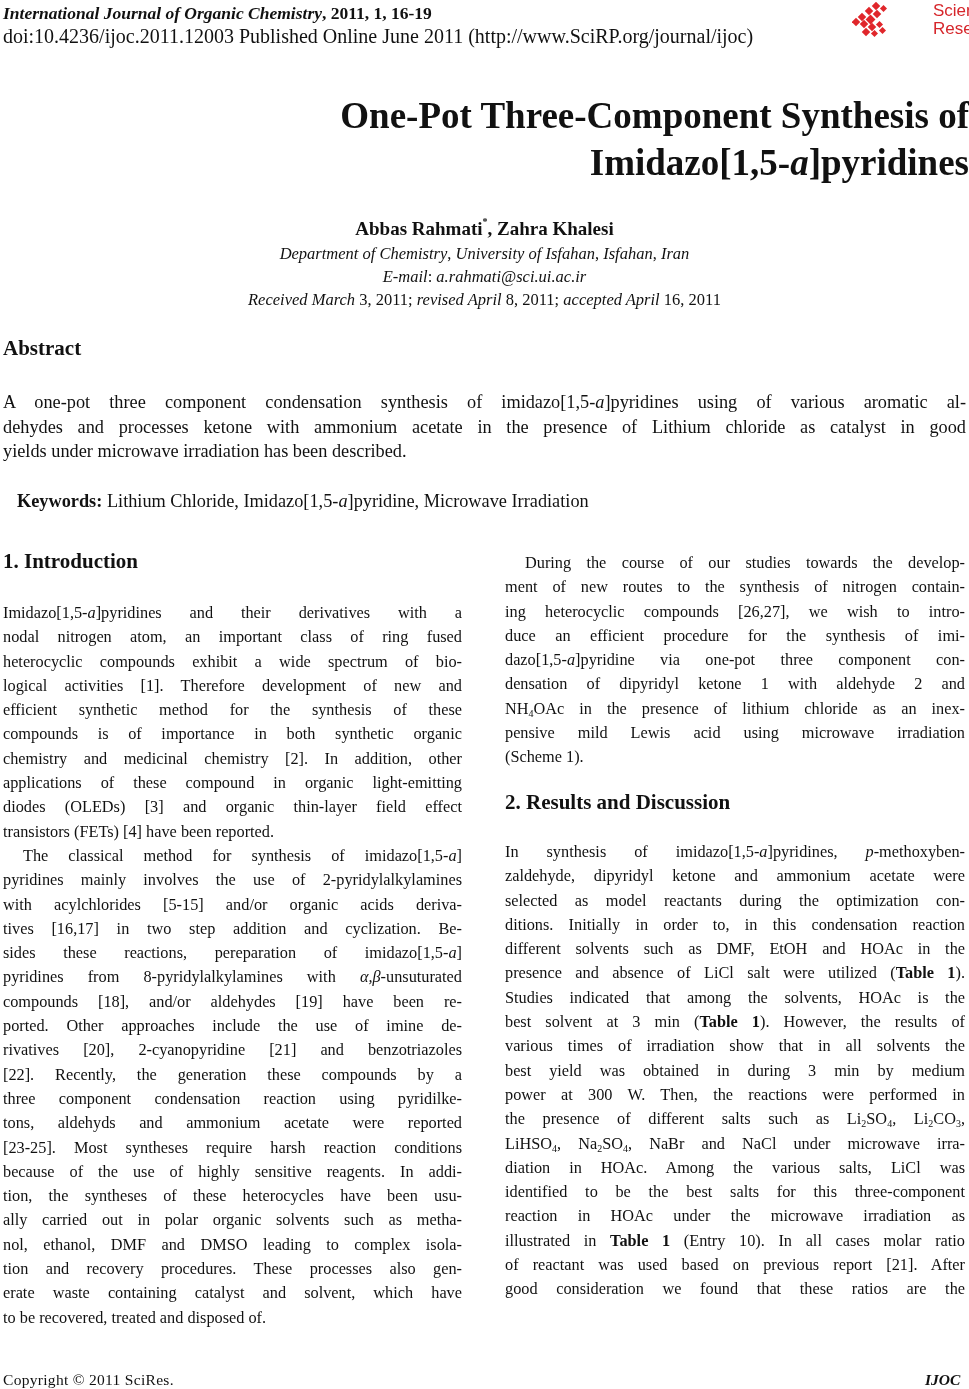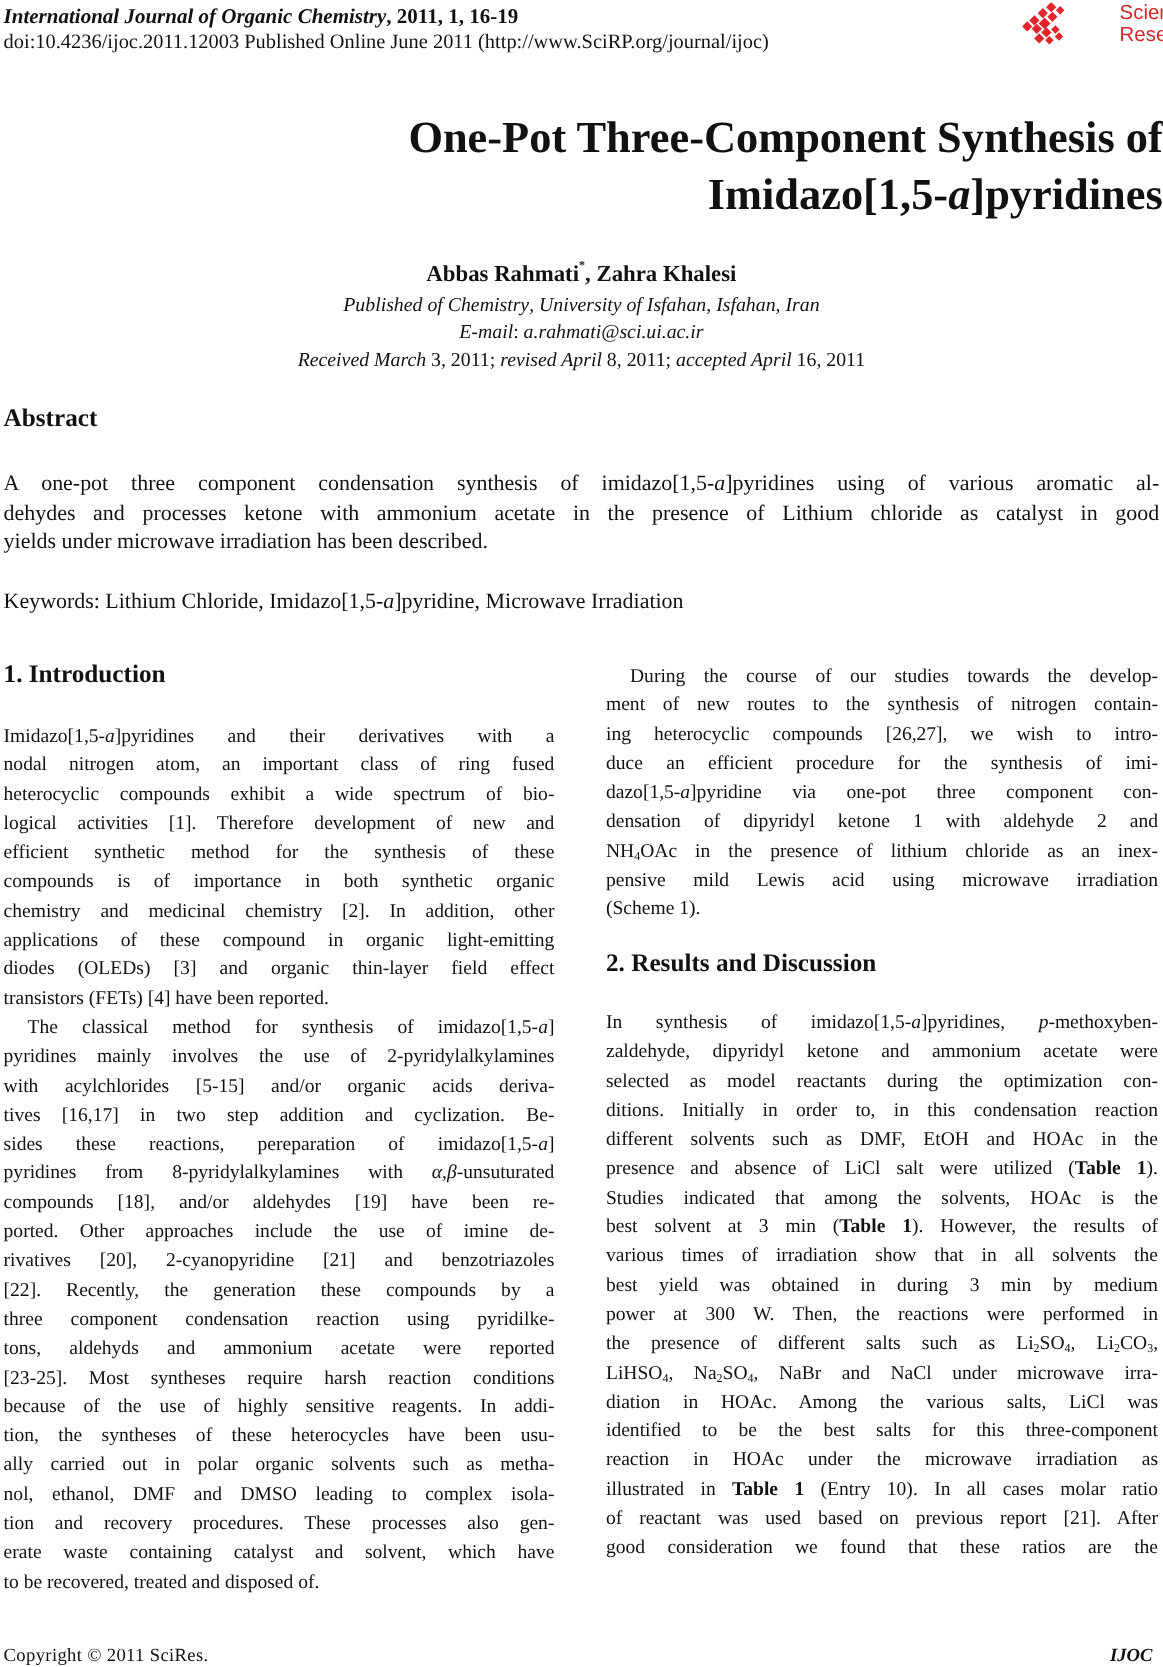--- a/index.html
+++ b/index.html
@@ -3,33 +3,33 @@
 <meta charset="utf-8">
 <style>
   html, body { margin: 0; padding: 0; background: #ffffff; }
   body {
     width: 969px; height: 1389px; position: relative; overflow: hidden;
     font-family: "Liberation Serif", "DejaVu Serif", serif; color: #111;
   }
   .abs { position: absolute; }
   .journal-line { left: 3px; top: 3px; font-size: 17.5px; font-weight: bold; white-space: nowrap; }
   .journal-line i { }
-  .doi-line { left: 3px; top: 25px; font-size: 17px; white-space: nowrap; }
+  .doi-line { left: 3px; top: 25px; font-size: 20px; white-space: nowrap; }
   .logo { left: 852px; top: 2px; width: 117px; height: 40px; }
   .logo-mark { position: absolute; left: 0; top: 0; width: 38px; height: 38px; }
   .logo-text { position: absolute; left: 41px; top: 0; font-family: "Liberation Sans", "DejaVu Sans", sans-serif; font-size: 17px; line-height: 18px; color: #d6262b; margin-left: 40px; }
   .title { left: 0; width: 969px; top: 92px; text-align: right; font-size: 37px; font-weight: bold; line-height: 47px; }
   .authors { left: 0; width: 969px; top: 218px; text-align: center; font-size: 19px; font-weight: bold; }
   .authors sup { font-size: 10px; vertical-align: top; position: relative; top: -2px; }
   .affil { left: 0; width: 969px; text-align: center; font-size: 16.5px; }
   .affil i { font-style: italic; }
   .h-abstract { left: 3px; top: 336px; font-size: 21px; font-weight: bold; }
   .abstract { left: 3px; width: 963px; top: 390px; font-size: 18.3px; line-height: 24.5px; }
   .keywords { left: 3px; top: 491px; font-size: 18.3px; white-space: nowrap; }
-  .keywords b { font-weight: normal; }
+  .keywords b { font-weight: bold; margin-left: 14px; }
   .h-sec { font-size: 21px; font-weight: bold; white-space: nowrap; }
   .col { font-size: 16.3px; line-height: 24.3px; }
   .col .ln { display: block; height: 24.3px; text-align: justify; text-align-last: justify; white-space: nowrap; overflow: visible; }
   .col .ln.last { text-align-last: left; }
   .col .ln.indent { text-indent: 20px; }
   .col i { font-style: italic; }
   .col b { font-weight: bold; }
   .col sub { font-size: 10px; vertical-align: baseline; position: relative; top: 3px; }
   .col-left { left: 3px; width: 459px; top: 601px; }
   .col-right { left: 505px; width: 460px; }
@@ -66,21 +66,21 @@
   </div>
 </div>
 
 <div class="abs title">
   <div>One-Pot Three-Component Synthesis of</div>
   <div><span>Imidazo[1,5-</span><i>a</i><span>]pyridines</span></div>
 </div>
 
 <div class="abs authors"><span>Abbas Rahmati</span><sup>*</sup>, <span>Zahra Khalesi</span></div>
 
-<div class="abs affil" style="top:244px"><i>Published of Chemistry</i>, <i>University of Isfahan</i>, <i>Isfahan</i>, <i>Iran</i></div>
+<div class="abs affil" style="top:244px"><i>Department of Chemistry</i>, <i>University of Isfahan</i>, <i>Isfahan</i>, <i>Iran</i></div>
 <div class="abs affil" style="top:267px"><i>E-mail</i>: <i>a.rahmati@sci.ui.ac.ir</i></div>
 <div class="abs affil" style="top:290px"><i>Received March</i><span> 3, 2011; </span><i>revised April</i><span> 8, 2011; </span><i>accepted April</i><span> 16, 2011</span></div>
 
 <div class="abs h-abstract">Abstract</div>
 <div class="abs abstract col" id="abstract-body" style="font-size:18.3px; line-height:24.5px;">
     <span class="ln" style="white-space: normal; height: 24.5px;"><span>A one-pot three component condensation synthesis of imidazo[1,5-</span><i>a</i><span>]pyridines using of various aromatic al-</span></span>
     <span class="ln" style="white-space: normal; height: 24.5px;"><span>dehydes and processes ketone with ammonium acetate in the presence of Lithium chloride as catalyst in good</span></span>
     <span class="ln last" style="white-space: normal; height: 24.5px;"><span>yields under microwave irradiation has been described.</span></span>
   </div>
 

